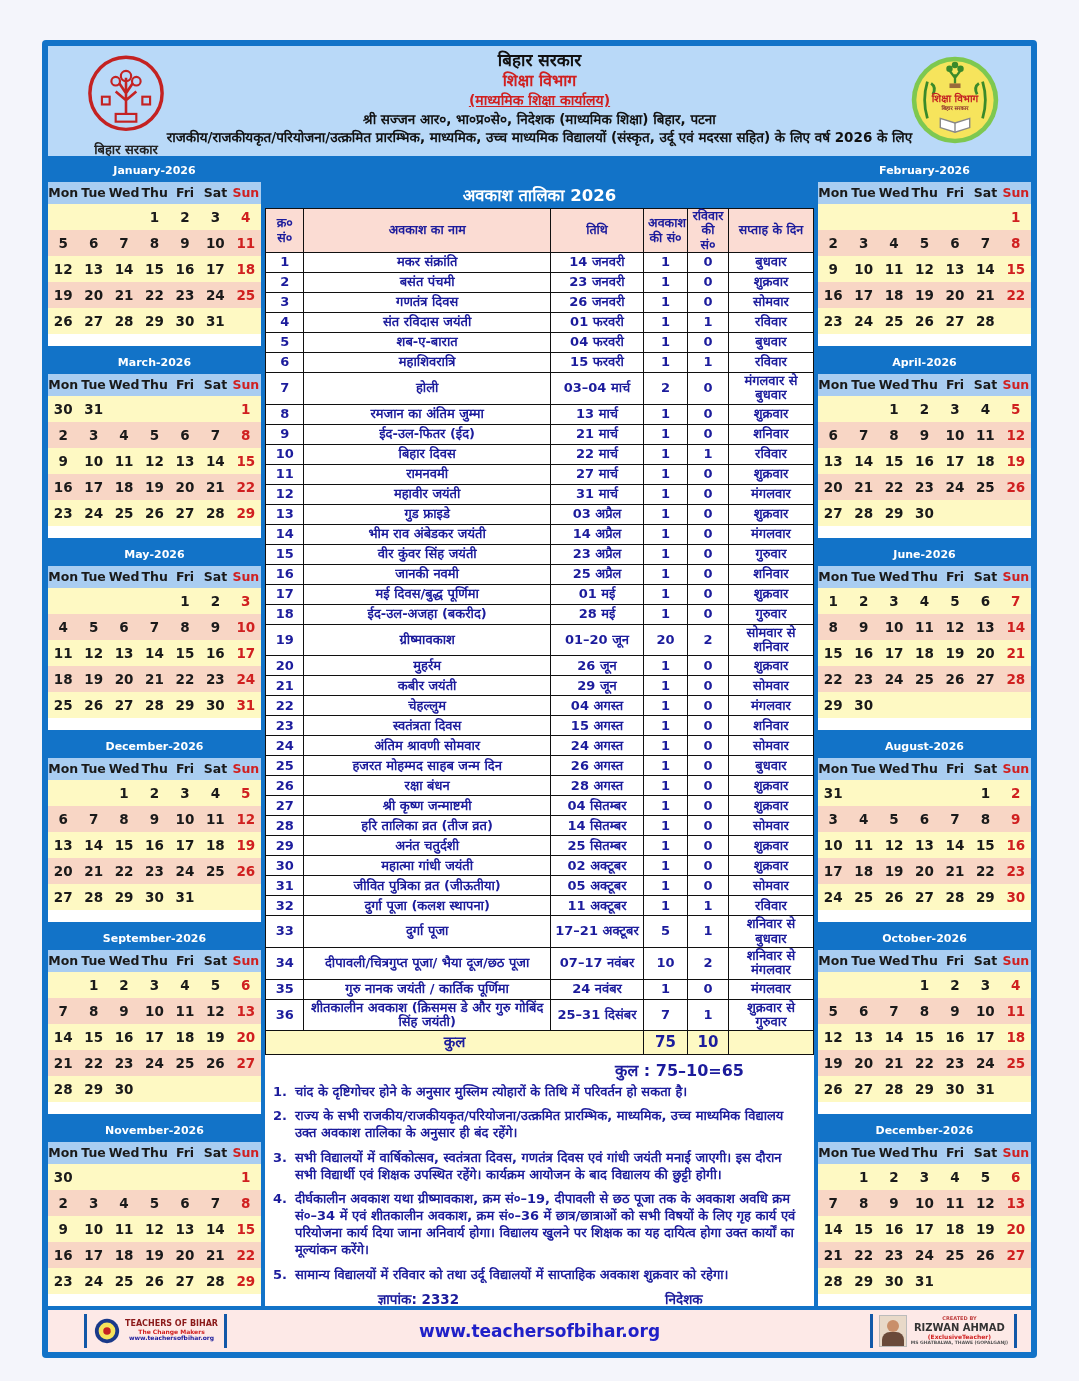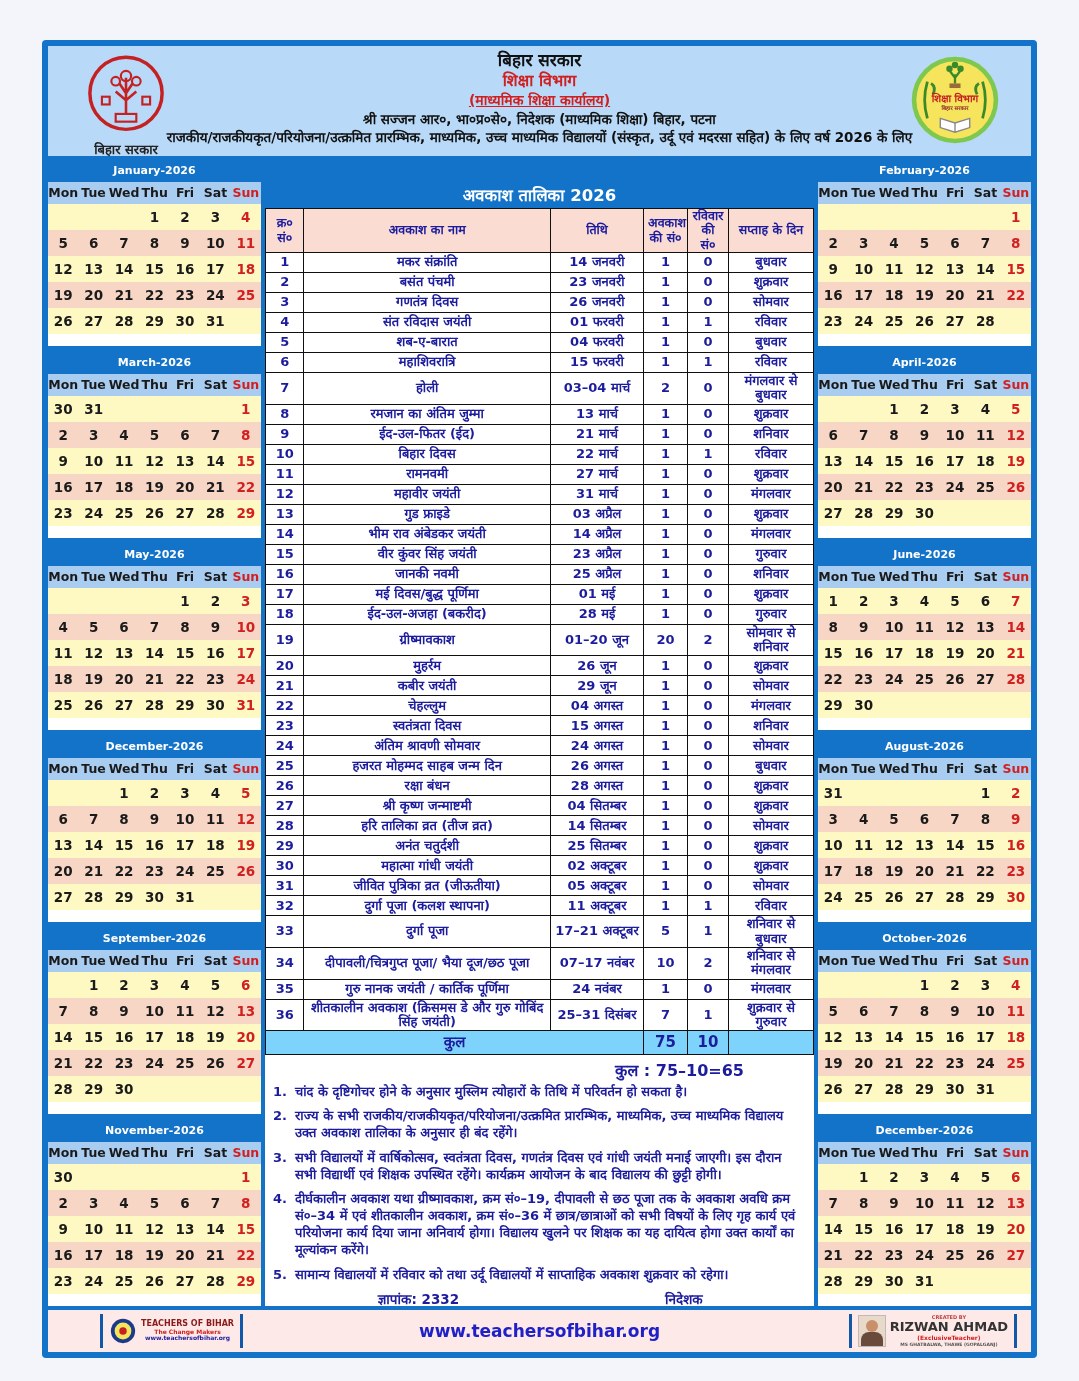--- a/index.html
+++ b/index.html
@@ -51,48 +51,48 @@
   table.holiday th,table.holiday td{border:1.6px solid #101010;box-sizing:border-box;}
   table.holiday th{
     background:#fbdcd3;color:#1c1c9c;font-size:12.5px;font-weight:bold;
     height:40px;text-align:center;padding:0 4px;line-height:1.15;
   }
   table.holiday td{
     color:#1c1c9c;font-weight:bold;font-size:13px;text-align:center;
     padding:1px 2px;height:20px;line-height:1.1;overflow:hidden;
   }
   td.wk{font-size:12px;}
-  tr.total-row td{background:#7dd3fc;font-size:15px;height:24px;}
+  tr.total-row td{background:#fef9c3;font-size:15px;height:24px;}
   
   .notes{flex:1 1 auto;background:#fff;color:#1c1c9c;padding:2px 10px 4px 8px;box-sizing:border-box;overflow:hidden;}
   .total-calc{font-size:16px;font-weight:bold;width:max-content;margin:2px 60px 2px auto;}
   ol.note-list{margin:2px 0 0 0;padding:0;list-style:none;}
   ol.note-list li{display:flex;margin-bottom:7px;font-size:13px;font-weight:bold;line-height:1.32;}
   ol.note-list .num{flex:0 0 22px;}
   .sign-row{display:flex;justify-content:space-around;margin-top:6px;font-size:13.5px;font-weight:bold;text-align:center;}
   
   .footer{height:42px;flex:0 0 auto;margin-top:4px;background:#fde9e7;display:flex;align-items:center;position:relative;}
   .footer-left{
-    position:absolute;left:52px;height:34px;display:flex;align-items:center;gap:4px;
+    position:absolute;left:36px;height:34px;display:flex;align-items:center;gap:4px;
     border-left:3px solid #1258a8;border-right:3px solid #1258a8;padding:0 6px;
   }
   .fl-text{text-align:center;line-height:1.1;}
   .fl-title{font-size:8px;font-weight:bold;color:#8b1a1a;}
   .fl-sub{font-size:6px;font-weight:bold;color:#d02020;}
   .fl-url{font-size:6px;font-weight:bold;color:#1c1c9c;}
   .footer-center{
     flex:1;text-align:center;font-size:17px;font-weight:bold;color:#2020c8;
   }
   .footer-right{
     position:absolute;right:14px;height:34px;display:flex;align-items:center;gap:4px;
     border-left:3px solid #1258a8;border-right:3px solid #1258a8;padding:0 6px;
   }
   .fr-text{text-align:center;line-height:1.15;}
   .fr-created{font-size:5px;font-weight:bold;color:#c04040;}
-  .fr-name{font-size:13px;font-weight:bold;color:#333;}
+  .fr-name{font-size:10px;font-weight:bold;color:#333;}
   .fr-role{font-size:6px;font-weight:bold;color:#d02020;}
   .fr-addr{font-size:4.5px;font-weight:bold;color:#555;}
   .photo{width:26px;height:30px;background:#e8d9c8;border:1px solid #bbb;position:relative;overflow:hidden;}
   .photo .head{position:absolute;left:7px;top:4px;width:12px;height:12px;border-radius:50%;background:#c98f6a;}
   .photo .body{position:absolute;left:2px;top:16px;width:22px;height:14px;border-radius:8px 8px 0 0;background:#6a4a3a;}
 </style>
 </head>
 <body>
 
 <div class="frame">

